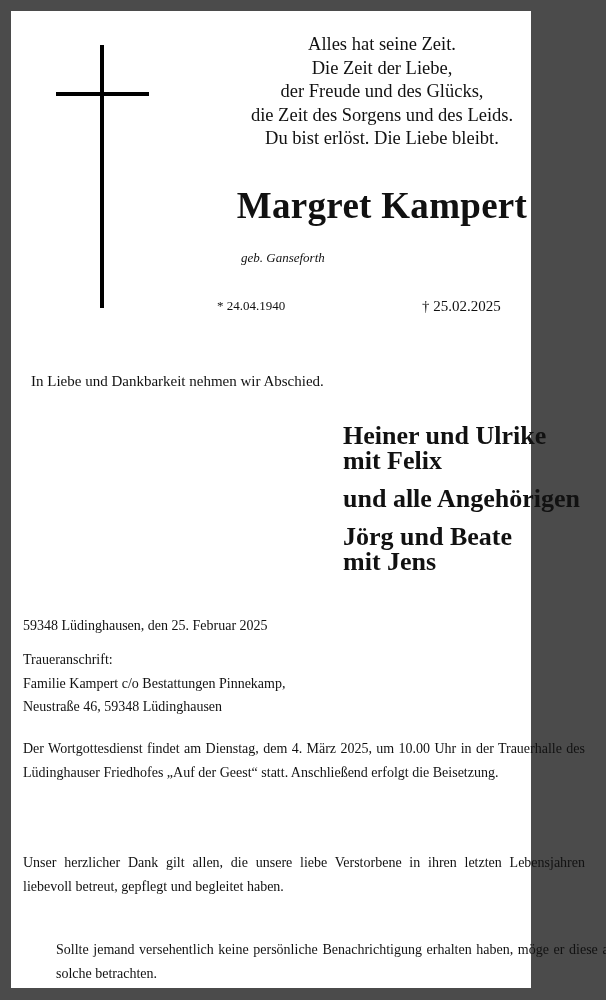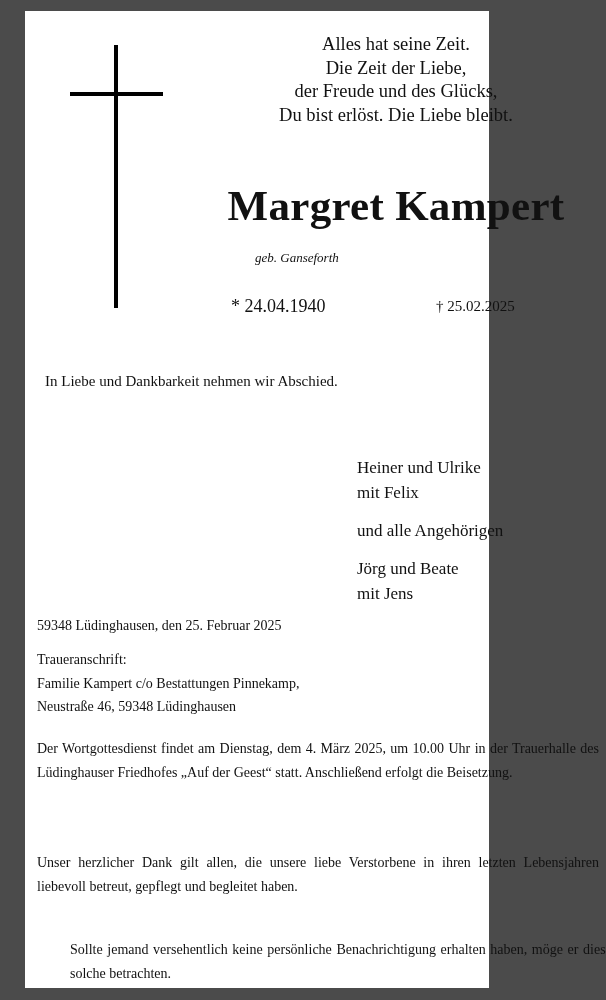--- a/index.html
+++ b/index.html
@@ -1,42 +1,42 @@
 <!DOCTYPE html>
 <html><head>
 <meta charset="utf-8">
 <style>
   html, body { margin: 0; padding: 0; }
   body { width: 606px; height: 1000px; background: #4b4b4b; position: relative; overflow: hidden; }
   .sheet {
-    position: absolute; left: 25px; top: 11px; width: 464px; height: 977px;
+    position: absolute; left: 11px; top: 11px; width: 520px; height: 977px;
     background: #ffffff;
     font-family: "Liberation Serif", "DejaVu Serif", serif;
     color: #111111;
   }
   .cross-v { position: absolute; left: 89px; top: 34px; width: 4px; height: 263px; background: #000; }
   .cross-h { position: absolute; left: 45px; top: 81px; width: 93px; height: 4px; background: #000; }
   .verse {
     position: absolute; left: 206px; top: 22px; width: 330px;
     text-align: center; font-size: 18.5px; line-height: 23.6px;
   }
   .verse div { white-space: nowrap; }
   .name {
     position: absolute; left: 176px; top: 170px; width: 390px;
-    text-align: center; font-weight: bold; font-size: 43px; line-height: 50px; white-space: nowrap;
+    text-align: center; font-weight: bold; font-size: 37px; line-height: 50px; white-space: nowrap;
     letter-spacing: 0.3px;
   }
   .maiden {
     position: absolute; left: 230px; top: 235px; width: 280px;
     text-align: left; font-size: 13px; line-height: 24px; white-space: nowrap; font-style: italic;
   }
-  .born { position: absolute; left: 206px; top: 283px; font-size: 18px; line-height: 24px; white-space: nowrap; }
+  .born { position: absolute; left: 206px; top: 283px; font-size: 13px; line-height: 24px; white-space: nowrap; }
   .died { position: absolute; left: 411px; top: 283px; font-size: 15px; line-height: 24px; white-space: nowrap; }
   .farewell { position: absolute; left: 20px; top: 358px; font-size: 15px; line-height: 24px; white-space: nowrap; }
-  .mourners { position: absolute; left: 332px; top: 412px; font-weight: normal; font-size: 17px; line-height: 25px; margin-top: 32px; }
+  .mourners { position: absolute; left: 332px; top: 412px; font-weight: bold; font-size: 26px; line-height: 25px; }
   .mourners .group { margin-bottom: 13px; }
   .mourners div.line { white-space: nowrap; }
   .body-text {
     position: absolute; left: 12px; width: 562px; font-size: 14px; line-height: 23.7px;
   }
   .justify { text-align: justify; text-align-last: left; }
   .nowrap { white-space: nowrap; }
 </style>
 </head>
 <body>
@@ -44,20 +44,21 @@
 <div class="sheet">
   <div class="cross">
     <div class="cross-v"></div>
     <div class="cross-h"></div>
   </div>
 
   <div class="verse">
     <div>Alles hat seine Zeit.</div>
     <div>Die Zeit der Liebe,</div>
     <div>der Freude und des Glücks,</div>
+    <div>die Zeit des Sorgens und des Leids.</div>
     <div>Du bist erlöst. Die Liebe bleibt.</div>
   </div>
 
   <div class="name">Margret Kampert</div>
   <div class="maiden">geb. Ganseforth</div>
   <div class="born">* 24.04.1940</div>
   <div class="died">† 25.02.2025</div>
 
   <div class="farewell">In Liebe und Dankbarkeit nehmen wir Abschied.</div>
 

